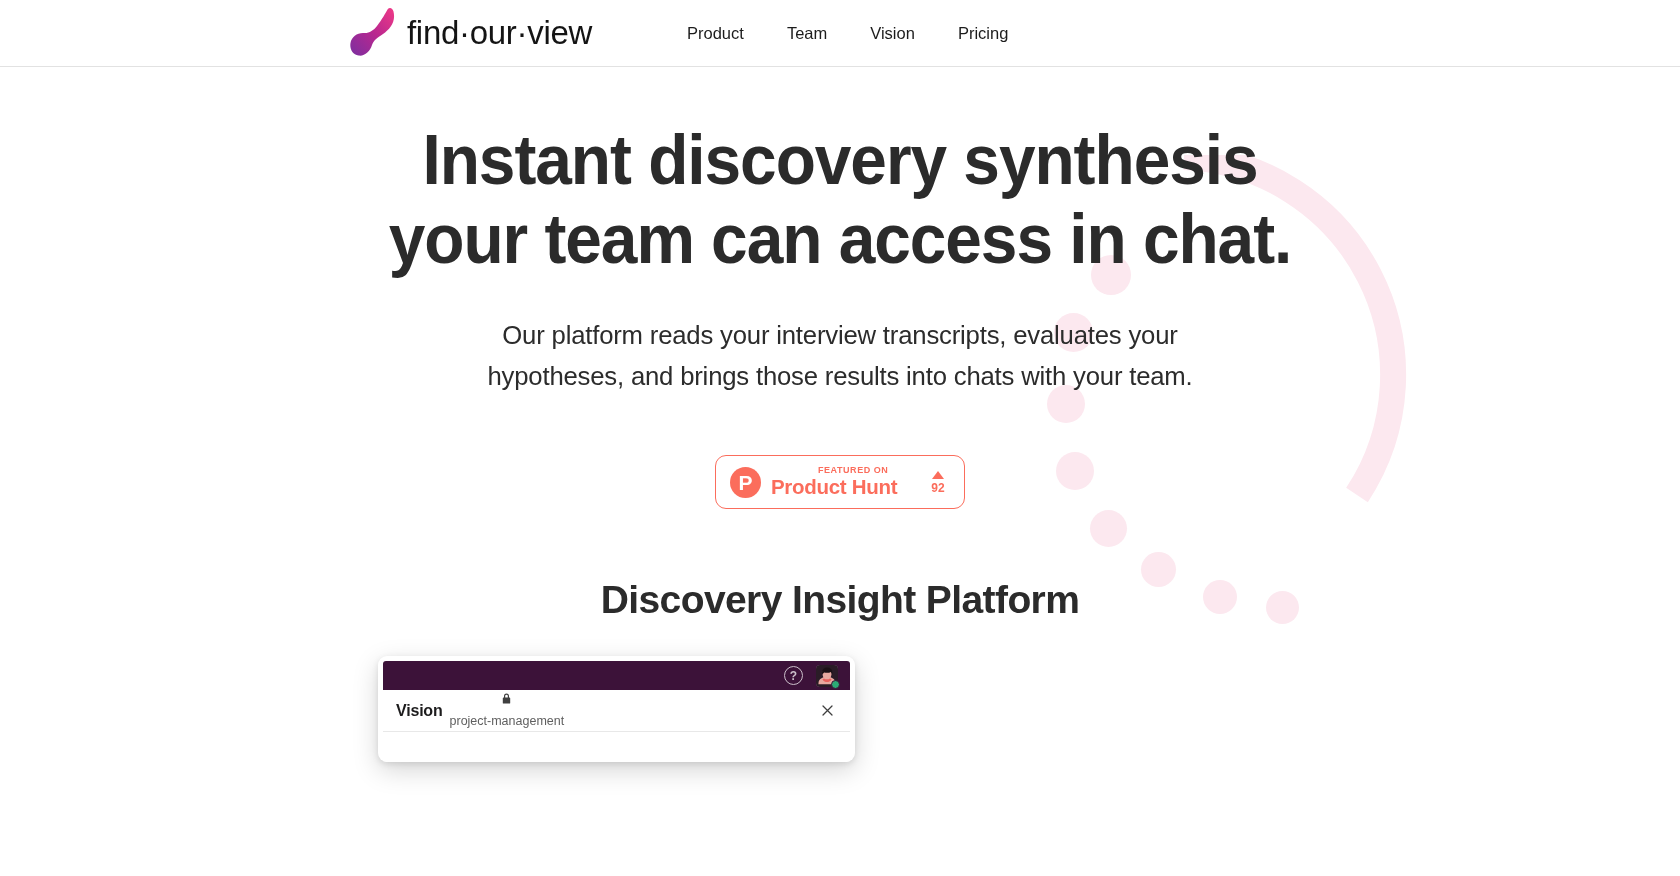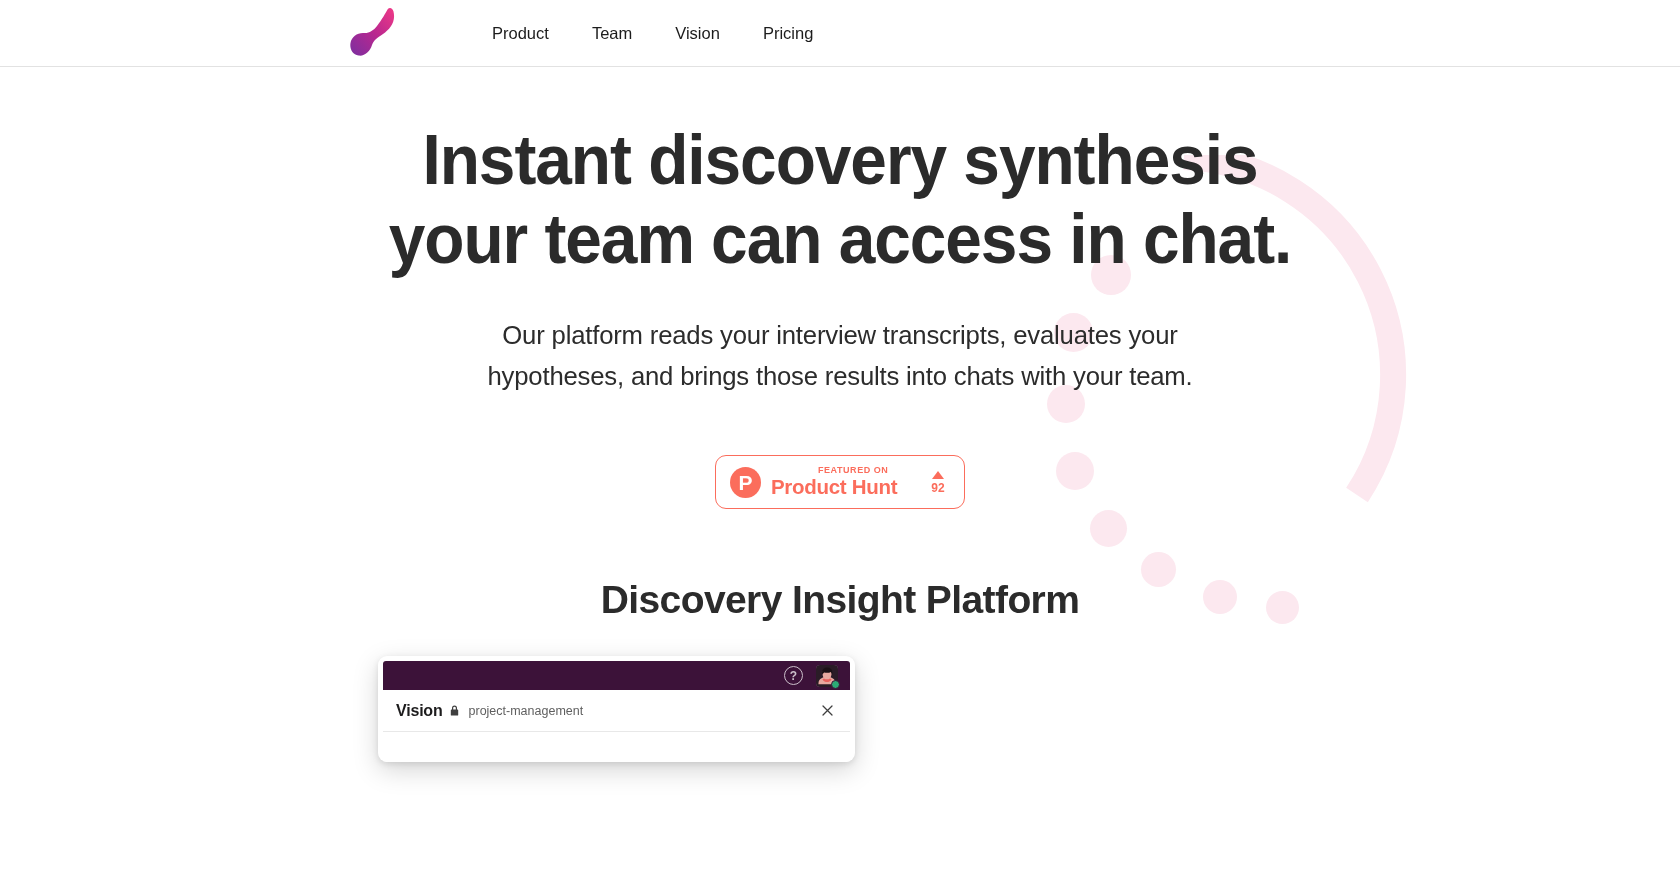--- a/index.html
+++ b/index.html
@@ -344,20 +344,21 @@
     font-weight: 700;
     color: #1d1c1d;
     letter-spacing: -0.2px;
   }
   .thread-channel {
     font-size: 12.5px;
     color: #5f5f5f;
     display: inline-flex;
     align-items: center;
     gap: 10px;
+    flex-direction: column;
   }
   .lock-icon { width: 9px; height: 11px; display: block; flex: none; }
   .thread-close {
     margin-left: auto;
     width: 18px; height: 18px;
     cursor: pointer;
     color: #3f3f3f;
     display: flex;
     align-items: center;
     justify-content: center;
@@ -374,20 +375,21 @@
     <svg class="brand-mark" viewBox="0 0 48 50">
       <defs>
         <linearGradient id="lg" x1="0" y1="1" x2="1" y2="0">
           <stop offset="0%" stop-color="#7b2fa0"></stop>
           <stop offset="52%" stop-color="#b9278f"></stop>
           <stop offset="100%" stop-color="#f03a87"></stop>
         </linearGradient>
       </defs>
       <path d="M44.5 3.5 C47 14 41 21 34 26 C28 30 24.5 32.5 23 37 C21 43.5 15.5 48.5 9.5 47.5 C3.5 46.5 0.5 41 1.5 35 C2.6 28.5 8.5 24.5 15 25 C20 25.4 24.5 22.5 28 18 C33 11.5 36.5 5 38.5 1.5 C40.5 -1 43.5 0 44.5 3.5 Z" fill="url(#lg)"></path>
     </svg>
+    <span class="brand-word">find·our·view</span>
   </a>
 
   <nav class="nav-main">
     <a class="nav-link" href="#">Product</a>
     <a class="nav-link" href="#">Team</a>
     <a class="nav-link" href="#">Vision</a>
     <a class="nav-link" href="#">Pricing</a>
   </nav>
 
 </header>

